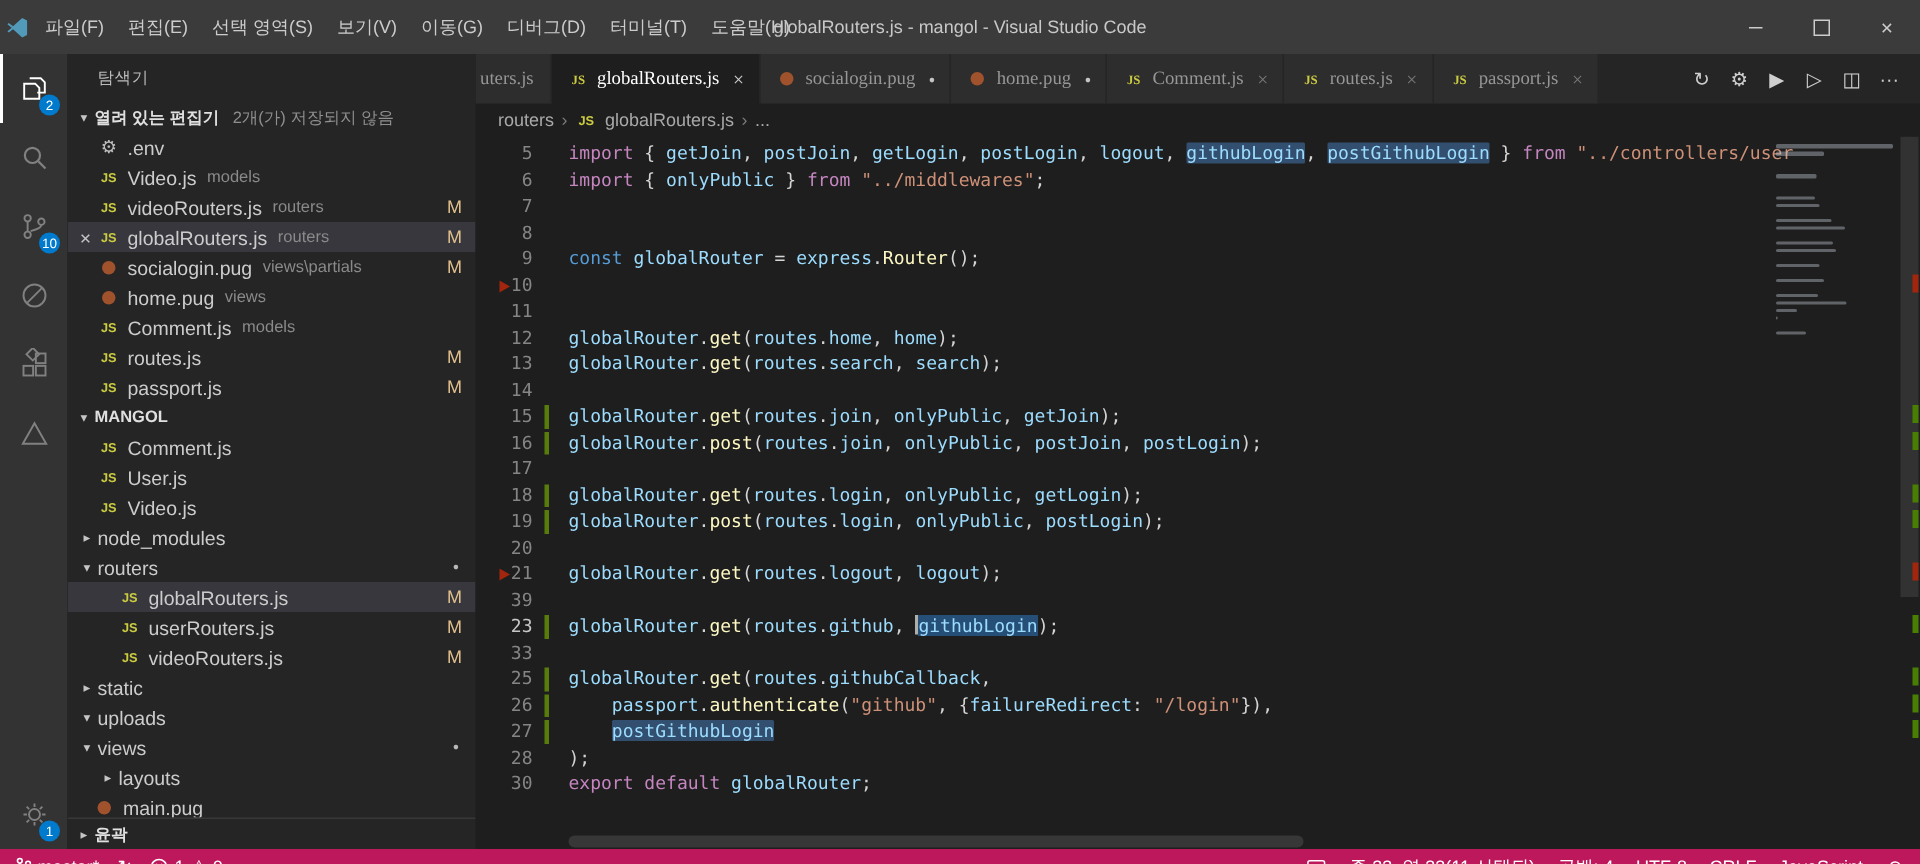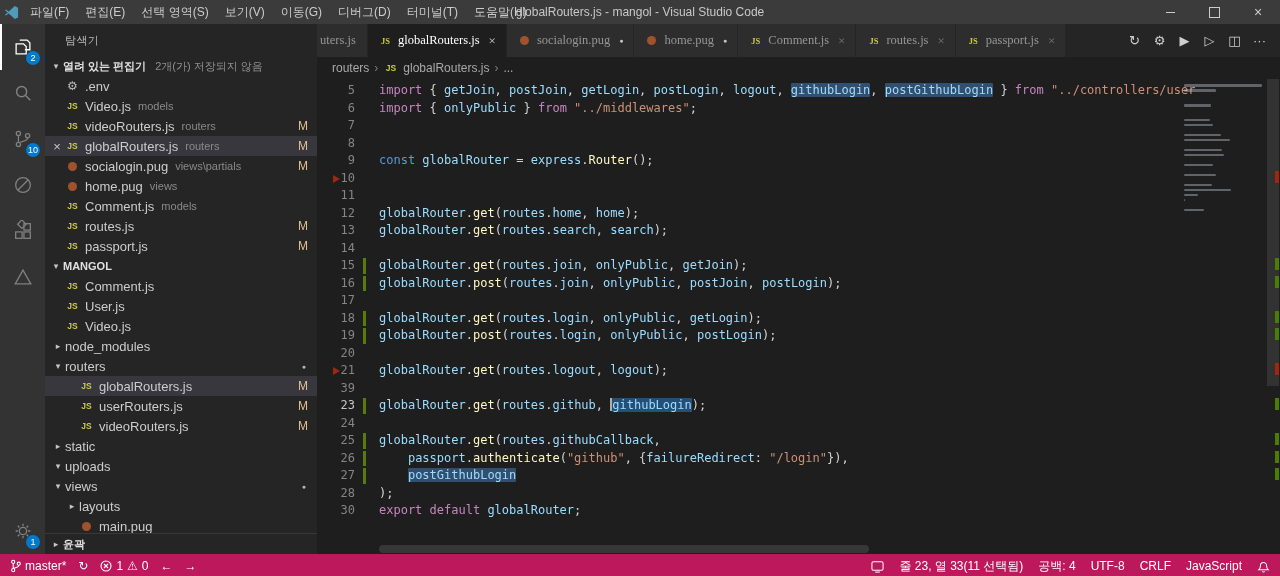--- a/index.html
+++ b/index.html
@@ -1,21 +1,21 @@
 <!DOCTYPE html>
 <html><head>
 <meta charset="utf-8">
 <style>
   html,body{margin:0;padding:0;background:#000;}
   #app{width:1280px;height:576px;overflow:hidden;position:relative;
        font-family:"Liberation Sans","DejaVu Sans",sans-serif;
        background:#1e1e1e;color:#ccc;font-size:12px;
        -webkit-font-smoothing:antialiased;}
   
-  .titlebar{height:24px;background:#3b3b3b;display:flex;align-items:center;position:relative;}
+  .titlebar{height:36px;background:#3b3b3b;display:flex;align-items:center;position:relative;}
   .vslogo{width:22px;height:22px;display:flex;align-items:center;justify-content:center;flex:none;}
   .menus{display:flex;align-items:center;height:100%;}
   .menu-item{padding:0 8px;color:#cccccc;font-size:12px;line-height:22px;cursor:default;}
   .wtitle{position:absolute;left:50%;transform:translateX(-50%);color:#c8c8c8;font-size:12px;pointer-events:none;white-space:nowrap;}
   .wincontrols{margin-left:auto;display:flex;height:100%;}
   .winbtn{width:44px;height:100%;display:flex;align-items:center;justify-content:center;color:#ccc;}
   .minglyph{display:block;width:9px;height:1px;background:#ccc;}
   .maxglyph{display:block;width:9px;height:9px;border:1px solid #ccc;}
   .closeglyph{font-size:14px;line-height:1;}
   
@@ -308,21 +308,21 @@
           </div>
           <div class="row tree" style="padding-left: 6px;">
             <span class="chev">▾</span>
             <span class="fname">views</span>
             <span class="folderdot">●</span>
           </div>
           <div class="row tree" style="padding-left: 20px;">
             <span class="chev">▸</span>
             <span class="fname">layouts</span>
           </div>
-          <div class="row tree" style="padding-left: 20px;">
+          <div class="row tree" style="padding-left: 3px;">
             <span class="chev"></span>
             <span class="ficon pug"></span>
             <span class="fname">main.pug</span>
           </div>
         </div>
       <div class="section-header outline">
         <span class="chev">▸</span>
         <span>윤곽</span>
       </div>
     </div>
@@ -401,21 +401,21 @@
             <div class="code-line"><span class="gutter"><span class="ln">14</span><span class="gbar"></span></span><span class="lc"></span></div>
             <div class="code-line add"><span class="gutter"><span class="ln">15</span><span class="gbar"></span></span><span class="lc"><span class="id">globalRouter</span><span class="pn">.</span><span class="fn">get</span><span class="pn">(</span><span class="id">routes</span><span class="pn">.</span><span class="id">join</span><span class="pn">, </span><span class="id">onlyPublic</span><span class="pn">, </span><span class="id">getJoin</span><span class="pn">);</span></span></div>
             <div class="code-line add"><span class="gutter"><span class="ln">16</span><span class="gbar"></span></span><span class="lc"><span class="id">globalRouter</span><span class="pn">.</span><span class="fn">post</span><span class="pn">(</span><span class="id">routes</span><span class="pn">.</span><span class="id">join</span><span class="pn">, </span><span class="id">onlyPublic</span><span class="pn">, </span><span class="id">postJoin</span><span class="pn">, </span><span class="id">postLogin</span><span class="pn">);</span></span></div>
             <div class="code-line"><span class="gutter"><span class="ln">17</span><span class="gbar"></span></span><span class="lc"></span></div>
             <div class="code-line add"><span class="gutter"><span class="ln">18</span><span class="gbar"></span></span><span class="lc"><span class="id">globalRouter</span><span class="pn">.</span><span class="fn">get</span><span class="pn">(</span><span class="id">routes</span><span class="pn">.</span><span class="id">login</span><span class="pn">, </span><span class="id">onlyPublic</span><span class="pn">, </span><span class="id">getLogin</span><span class="pn">);</span></span></div>
             <div class="code-line add"><span class="gutter"><span class="ln">19</span><span class="gbar"></span></span><span class="lc"><span class="id">globalRouter</span><span class="pn">.</span><span class="fn">post</span><span class="pn">(</span><span class="id">routes</span><span class="pn">.</span><span class="id">login</span><span class="pn">, </span><span class="id">onlyPublic</span><span class="pn">, </span><span class="id">postLogin</span><span class="pn">);</span></span></div>
             <div class="code-line"><span class="gutter"><span class="ln">20</span><span class="gbar"></span></span><span class="lc"></span></div>
             <div class="code-line"><span class="gutter"><span class="delmark"></span><span class="ln">21</span><span class="gbar"></span></span><span class="lc"><span class="id">globalRouter</span><span class="pn">.</span><span class="fn">get</span><span class="pn">(</span><span class="id">routes</span><span class="pn">.</span><span class="id">logout</span><span class="pn">, </span><span class="id">logout</span><span class="pn">);</span></span></div>
             <div class="code-line"><span class="gutter"><span class="ln">39</span><span class="gbar"></span></span><span class="lc"></span></div>
             <div class="code-line add cur"><span class="gutter"><span class="ln">23</span><span class="gbar"></span></span><span class="lc"><span class="id">globalRouter</span><span class="pn">.</span><span class="fn">get</span><span class="pn">(</span><span class="id">routes</span><span class="pn">.</span><span class="id">github</span><span class="pn">, </span><span class="caret"></span><span class="id sel">githubLogin</span><span class="pn">);</span></span></div>
-            <div class="code-line"><span class="gutter"><span class="ln">24</span><span class="gbar"></span></span><span class="lc"></span></div>
+            <div class="code-line"><span class="gutter"><span class="ln">33</span><span class="gbar"></span></span><span class="lc"></span></div>
             <div class="code-line add"><span class="gutter"><span class="ln">25</span><span class="gbar"></span></span><span class="lc"><span class="id">globalRouter</span><span class="pn">.</span><span class="fn">get</span><span class="pn">(</span><span class="id">routes</span><span class="pn">.</span><span class="id">githubCallback</span><span class="pn">,</span></span></div>
             <div class="code-line add"><span class="gutter"><span class="ln">26</span><span class="gbar"></span></span><span class="lc"><span class="pn">    </span><span class="id">passport</span><span class="pn">.</span><span class="fn">authenticate</span><span class="pn">(</span><span class="st">"github"</span><span class="pn">, {</span><span class="id">failureRedirect</span><span class="pn">: </span><span class="st">"/login"</span><span class="pn">}),</span></span></div>
             <div class="code-line add"><span class="gutter"><span class="ln">27</span><span class="gbar"></span></span><span class="lc"><span class="pn">    </span><span class="id mt">postGithubLogin</span></span></div>
             <div class="code-line"><span class="gutter"><span class="ln">28</span><span class="gbar"></span></span><span class="lc"><span class="pn">);</span></span></div>
             <div class="code-line"><span class="gutter"><span class="ln">30</span><span class="gbar"></span></span><span class="lc"><span class="kw">export </span><span class="kw">default </span><span class="id">globalRouter</span><span class="pn">;</span></span></div>
           </div>
         <div class="minimap" id="minimap">
             <div class="mm-line" style="width: 78px;"></div>
             <div class="mm-line" style="width: 32px;"></div>
             <div class="mm-line" style="width: 0px;"></div>

